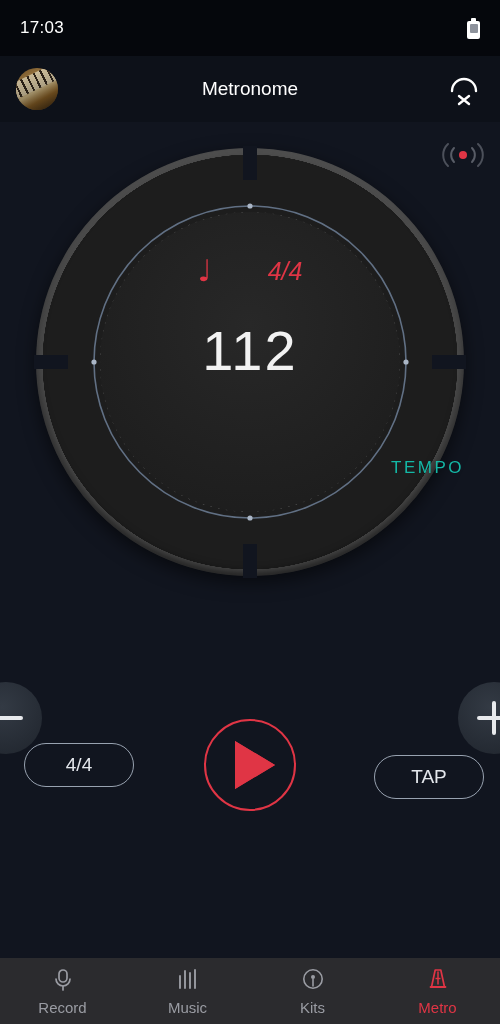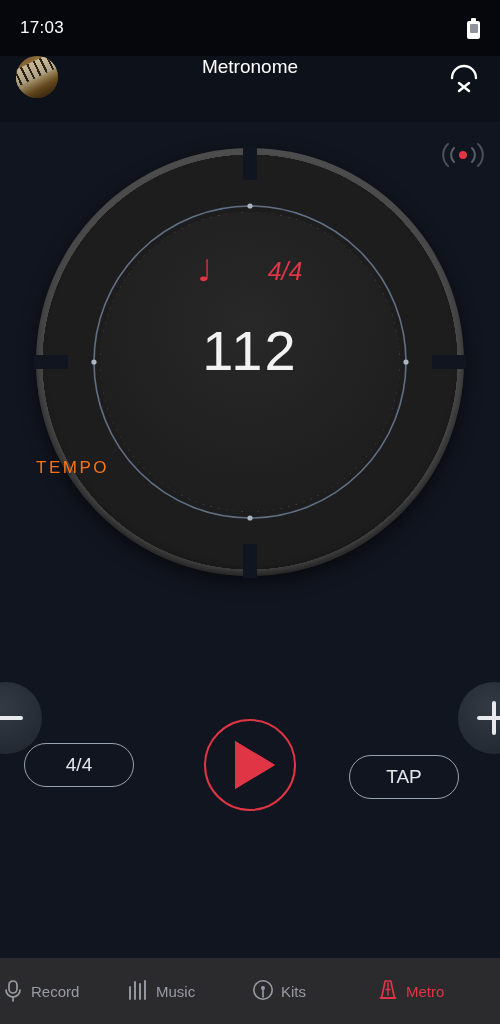--- a/index.html
+++ b/index.html
@@ -34,21 +34,21 @@
   .battery .notch {
     position:absolute; left:2.5px; top:6px; width:8px; height:9px;
     background:#8e939c; border-radius:1px;
   }
 
   
   .header {
     height:66px;
     background:#0d1119;
     display:flex;
-    align-items:flex-start;
+    align-items:center;
     padding:0 16px;
     position:relative;
   }
   .avatar {
     width:42px; height:42px; border-radius:50%;
     overflow:hidden; flex:0 0 auto;
     background:
       linear-gradient(150deg,#6b4a20 0%,#c79c58 35%,#e8cf96 52%,#a8762f 70%,#4e3416 100%);
     position:relative;
   }
@@ -128,22 +128,22 @@
   }
   .note-row { display:inline-flex; align-items:center; gap:56px; }
   .note-glyph { font-size:30px; color:#e03545; line-height:1; font-family:"DejaVu Sans", sans-serif; }
   .time-sig { font-size:25px; color:#e03545; font-style:italic; letter-spacing:0px; }
   .tempo-value {
     position:absolute; width:100%; text-align:center; top:175px;
     font-size:56px; font-weight:300; color:#f2f2f2; letter-spacing:2px;
     line-height:1;
   }
   .tempo-label {
-    position:absolute; width:100%; text-align:left; top:310px;
-    font-size:17px; color:#f97316; letter-spacing:2.5px;
+    position:absolute; width:100%; text-align:right; top:310px;
+    font-size:17px; color:#14b8a6; letter-spacing:2.5px;
   }
 
   
   .step-btn {
     position:absolute; top:534px; width:72px; height:72px;
     border-radius:50%;
     background:radial-gradient(circle at 45% 35%,#333a44 0%,#272d36 60%,#1f242c 100%);
     display:flex; align-items:center; justify-content:center;
   }
   .step-btn.minus { left:-30px; }
@@ -155,21 +155,21 @@
   .transport {
     position:absolute; top:718px; left:0; width:500px; height:94px;
     display:flex; align-items:center; justify-content:center;
   }
   .pill {
     position:absolute; width:110px; height:44px; border-radius:22px;
     border:1.4px solid #98a2b0; display:flex; align-items:center; justify-content:center;
     font-size:19px; color:#e4e7ec; background:transparent;
   }
   .pill.left  { left:24px; }
-  .pill.right { right:41px;margin-top:24px; }
+  .pill.right { right:16px;margin-top:24px; }
   .play-btn {
     width:92px; height:92px; border-radius:50%;
     border:2px solid #e03545; display:flex; align-items:center; justify-content:center;
     background:transparent;
   }
   .play-tri {
     width:0; height:0;
     border-left:40px solid #e03545;
     border-top:24px solid transparent;
     border-bottom:24px solid transparent;
@@ -177,21 +177,21 @@
     filter:drop-shadow(0 0 0.5px #e03545);
   }
 
   
   .navbar {
     position:absolute; left:0; bottom:0; width:500px; height:66px;
     background:#2b2b2e;
     display:flex; align-items:center;
   }
   .nav-item {
-    flex:1; display:flex; align-items:center; gap:5px;
+    flex:1; display:flex; flex-direction:column; align-items:center; gap:5px;
     color:#9a9ca3;
   }
   .nav-item.active { color:#e03545; }
   .nav-label { font-size:15px; }
   .nav-icon { height:28px; display:flex; align-items:center; justify-content:center; }
 </style>
 </head>
 <body>
 
 <div class="statusbar">

